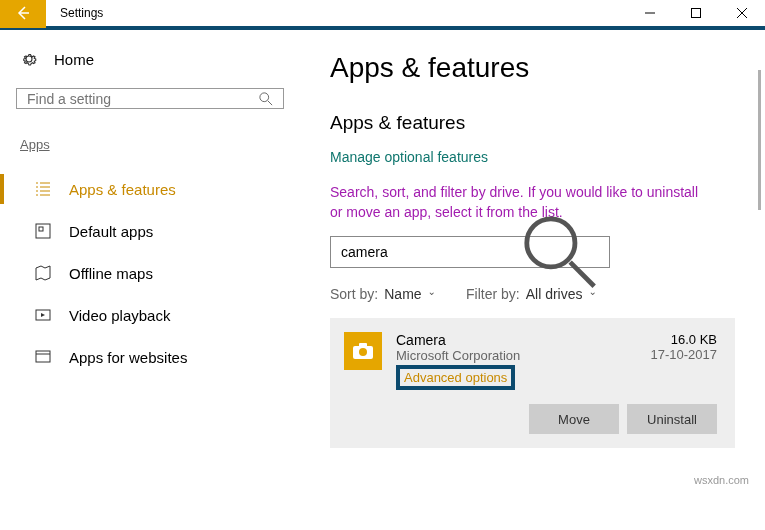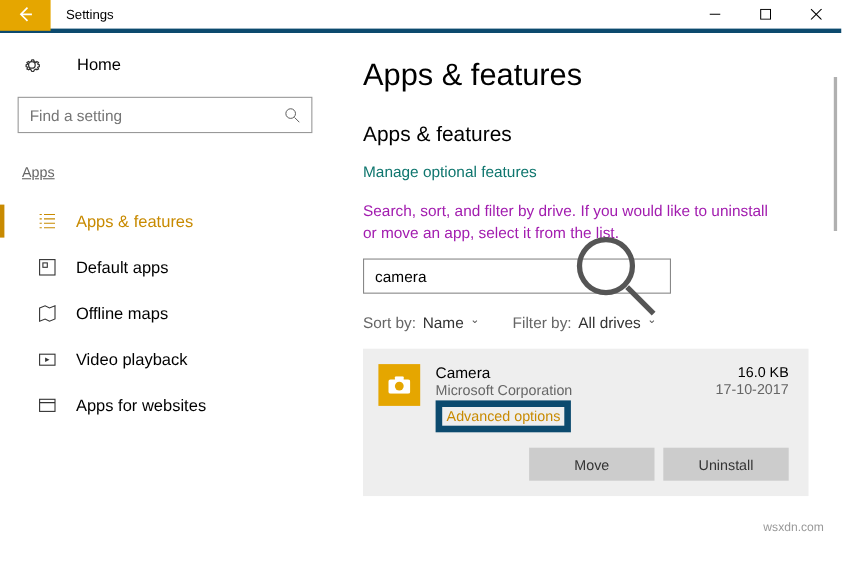--- a/index.html
+++ b/index.html
@@ -4,24 +4,24 @@
   <style>
     * { margin: 0; padding: 0; box-sizing: border-box; font-family: "Segoe UI", Arial, sans-serif; }
     body { width: 765px; height: 530px; background: #fff; overflow: hidden; }
     .titlebar { height: 30px; display: flex; align-items: center; border-bottom: 4px solid #0c4a6e; }
     .back-btn { width: 46px; height: 30px; background: #e5a600; display: flex; align-items: center; justify-content: center; color: #fff; }
     .title { margin-left: 14px; font-size: 12px; color: #000; }
     .win-controls { margin-left: auto; display: flex; }
     .win-btn { width: 46px; height: 30px; display: flex; align-items: center; justify-content: center; font-size: 12px; color: #000; }
     .content { display: flex; height: 500px; }
     .sidebar { width: 300px; padding: 20px 16px 0 16px; }
-    .home-row { display: flex; align-items: center; gap: 32px; margin-bottom: 20px; padding-left: 4px; }
+    .home-row { display: flex; align-items: center; gap: 16px; margin-bottom: 20px; padding-left: 4px; }
     .home-row span.label { font-size: 15px; color: #000; }
     .gear { width: 18px; height: 18px; }
-    .search-box { height: 33px; border: 1px solid #999; display: flex; align-items: center; padding: 0 10px; margin-bottom: 28px; gap: 20px; }
+    .search-box { height: 21px; border: 1px solid #999; display: flex; align-items: center; padding: 0 10px; margin-bottom: 28px; gap: 20px; }
     .search-box input { border: none; outline: none; flex: 1; font-size: 14px; }
     .search-box .mag { width: 14px; height: 14px; color: #555; }
     .category { font-size: 13px; color: #666; margin-bottom: 16px; padding-left: 4px; text-decoration: underline; }
     .nav-item { display: flex; align-items: center; gap: 18px; height: 42px; padding-left: 18px; font-size: 15px; color: #000; position: relative; }
     .nav-item.active { color: #c88a00; }
     .nav-item.active::before { content: ""; position: absolute; left: -16px; top: 6px; bottom: 6px; width: 4px; background: #c88a00; }
     .nav-icon { width: 17px; height: 17px; display: flex; align-items: center; justify-content: center; }
     .main { flex: 1; padding: 22px 30px 0 30px; position: relative; }
     .scroll-indicator { position: absolute; right: 4px; top: 40px; width: 3px; height: 140px; background: #b0b0b0; }
     h1 { font-size: 28px; font-weight: 400; color: #000; margin-bottom: 28px; }
@@ -33,26 +33,26 @@
     .sort-row { display: flex; gap: 30px; font-size: 14px; color: #333; margin-bottom: 16px; }
     .sort-item { display: flex; align-items: flex-start; gap: 6px; }
     .sort-label { color: #666; }
     .chev { font-size: 10px; color: #555; }
     .app-card { background: #eeeeee; padding: 14px 18px 14px 14px; }
     .app-top { display: flex; gap: 14px; }
     .app-tile { width: 38px; height: 38px; background: #e5a600; display: flex; align-items: center; justify-content: center; }
     .app-info { flex: 1; }
     .app-name { font-size: 14px; color: #000; }
     .app-pub { font-size: 13px; color: #666; }
-    .adv-link { color: #c88a00; font-size: 13px; border: 6px solid #0c4a6e; padding: 1px 4px; display: inline-block; margin-top: 2px; }
+    .adv-link { color: #c88a00; font-size: 13px; border: 4px solid #0c4a6e; padding: 1px 4px; display: inline-block; margin-top: 2px; }
     .app-meta { text-align: right; font-size: 13px; }
     .app-size { color: #000; }
     .app-date { color: #666; }
     .app-actions { display: flex; justify-content: flex-end; gap: 8px; margin-top: 14px; }
-    .btn { width: 114px; height: 30px; background: #cccccc; border: none; font-size: 13px; color: #333; display: flex; align-items: center; justify-content: center; }
+    .btn { width: 90px; height: 30px; background: #cccccc; border: none; font-size: 13px; color: #333; display: flex; align-items: center; justify-content: center; }
     .watermark { position: absolute; right: 16px; bottom: 44px; font-size: 11px; color: #999; margin-top: 31px; }
     svg { display: block; }
   </style>
 </head>
 <body>
 
 <div class="titlebar">
   <div class="back-btn">
     <svg width="16" height="16" viewBox="0 0 16 16">
         <path d="M10 2 L4 8 L10 14" stroke="#fff" stroke-width="1.5" fill="none"></path>

